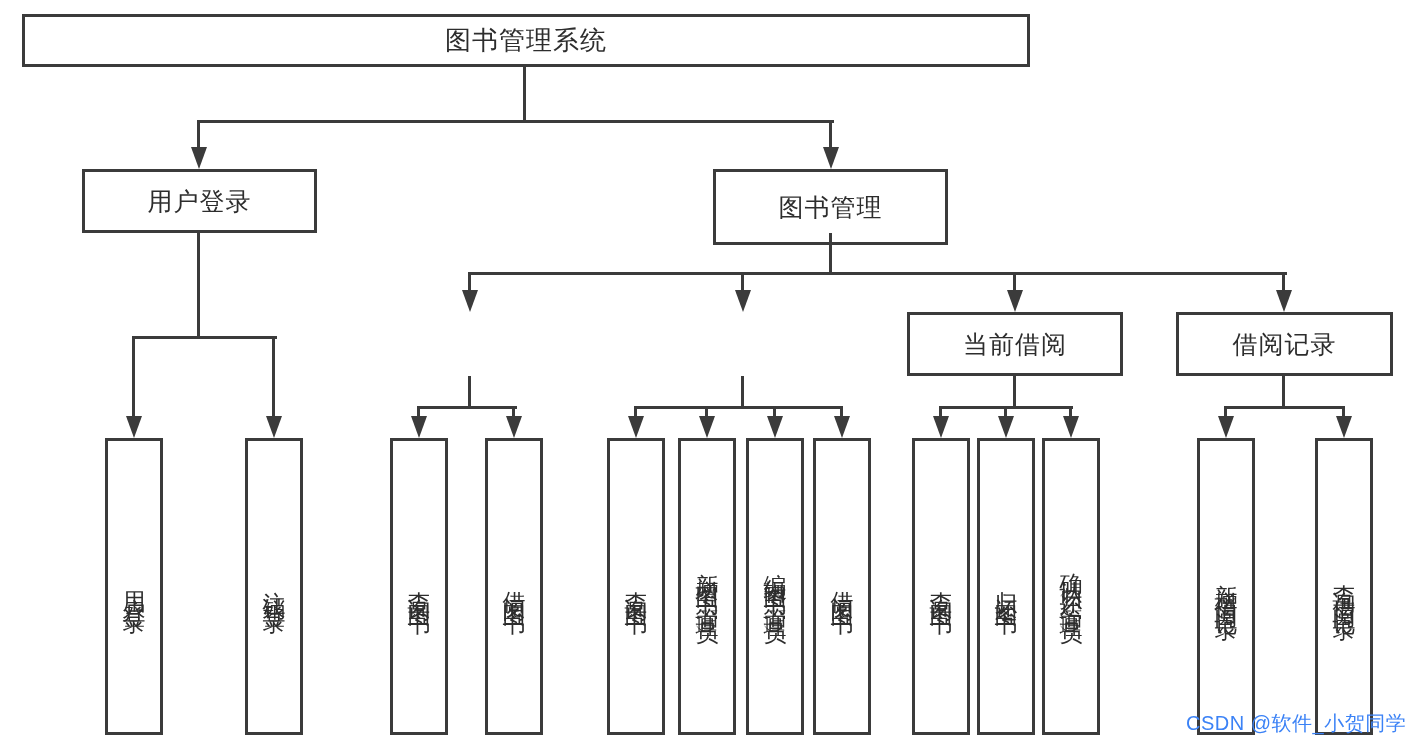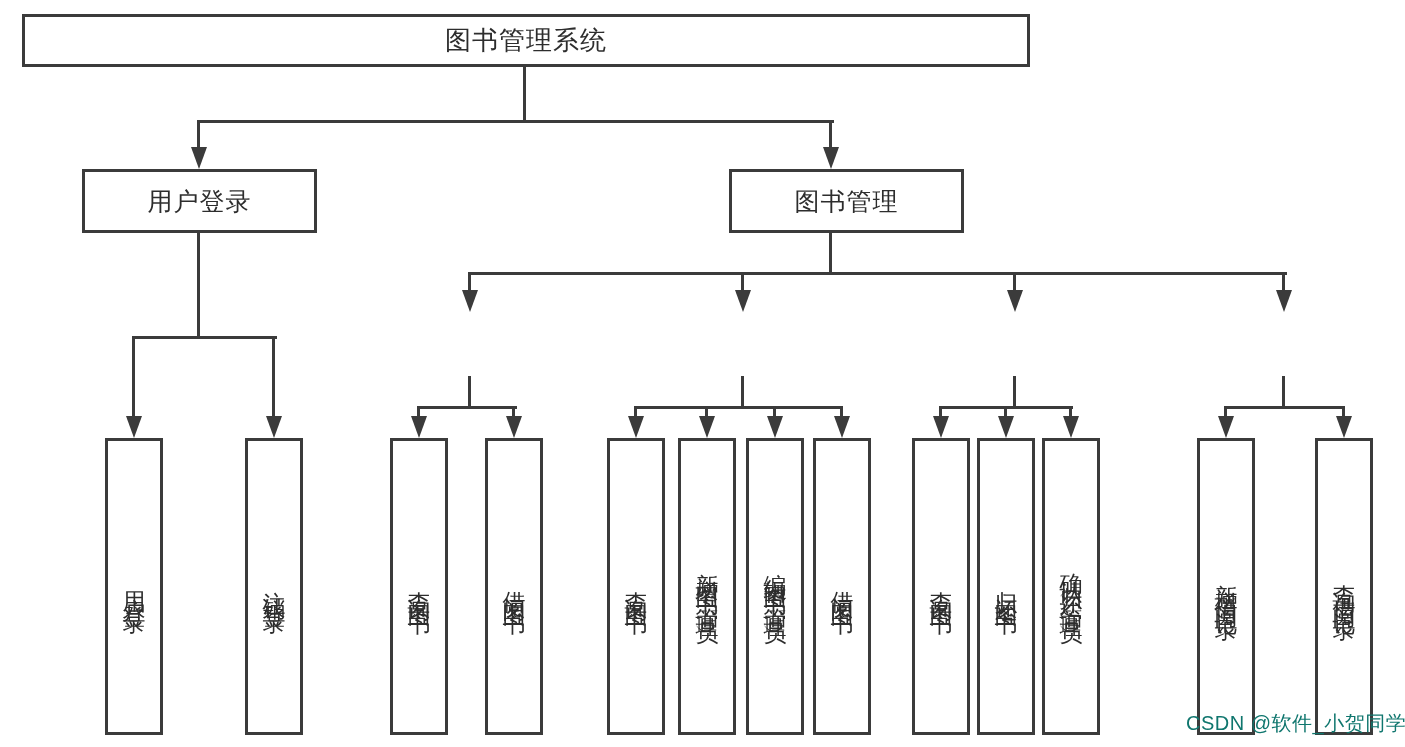--- a/index.html
+++ b/index.html
@@ -22,40 +22,46 @@
     line-height:1;
   }
   .ln{position:absolute;background:#3b3b3b;}
   .arrow{
     position:absolute;width:0;height:0;border-style:solid;
     border-width:22px 8px 0 8px;
     border-color:#3b3b3b transparent transparent transparent;
   }
   .watermark{
     position:absolute;left:1186px;top:710px;
-    font-size:20px;color:#0f766e;letter-spacing:0.5px;white-space:nowrap;
+    font-size:20px;color:#3b82f6;letter-spacing:0.5px;white-space:nowrap;
     z-index:5;
   }
 </style>
 </head>
 <body>
 
 <div class="canvas">
 
   <div class="node root" style="left:22px;top:14px;width:1008px;height:53px;">
     <span>图书管理系统</span>
   </div>
 
   <div class="node lvl" style="left:82px;top:169px;width:235px;height:64px;">
     <span>用户登录</span>
   </div>
-  <div class="node lvl" style="left:713px;top:169px;width:235px;height:64px;margin-left:16px;">
+  <div class="node lvl" style="left:713px;top:169px;width:235px;height:76px;">
     <span>图书管理</span>
   </div>
 
+  <div class="node lvl" style="left:907px;top:312px;width:216px;height:64px;">
+    <span>当前借阅</span>
+  </div>
+  <div class="node lvl" style="left:1176px;top:312px;width:217px;height:64px;">
+    <span>借阅记录</span>
+  </div>
 
   <div class="node leaf" style="left:105px;top:438px;width:58px;height:297px;">
     <span>用户登录</span>
   </div>
   <div class="node leaf" style="left:245px;top:438px;width:58px;height:297px;">
     <span>注销登录</span>
   </div>
   <div class="node leaf" style="left:390px;top:438px;width:58px;height:297px;">
     <span>查询图书</span>
   </div>

